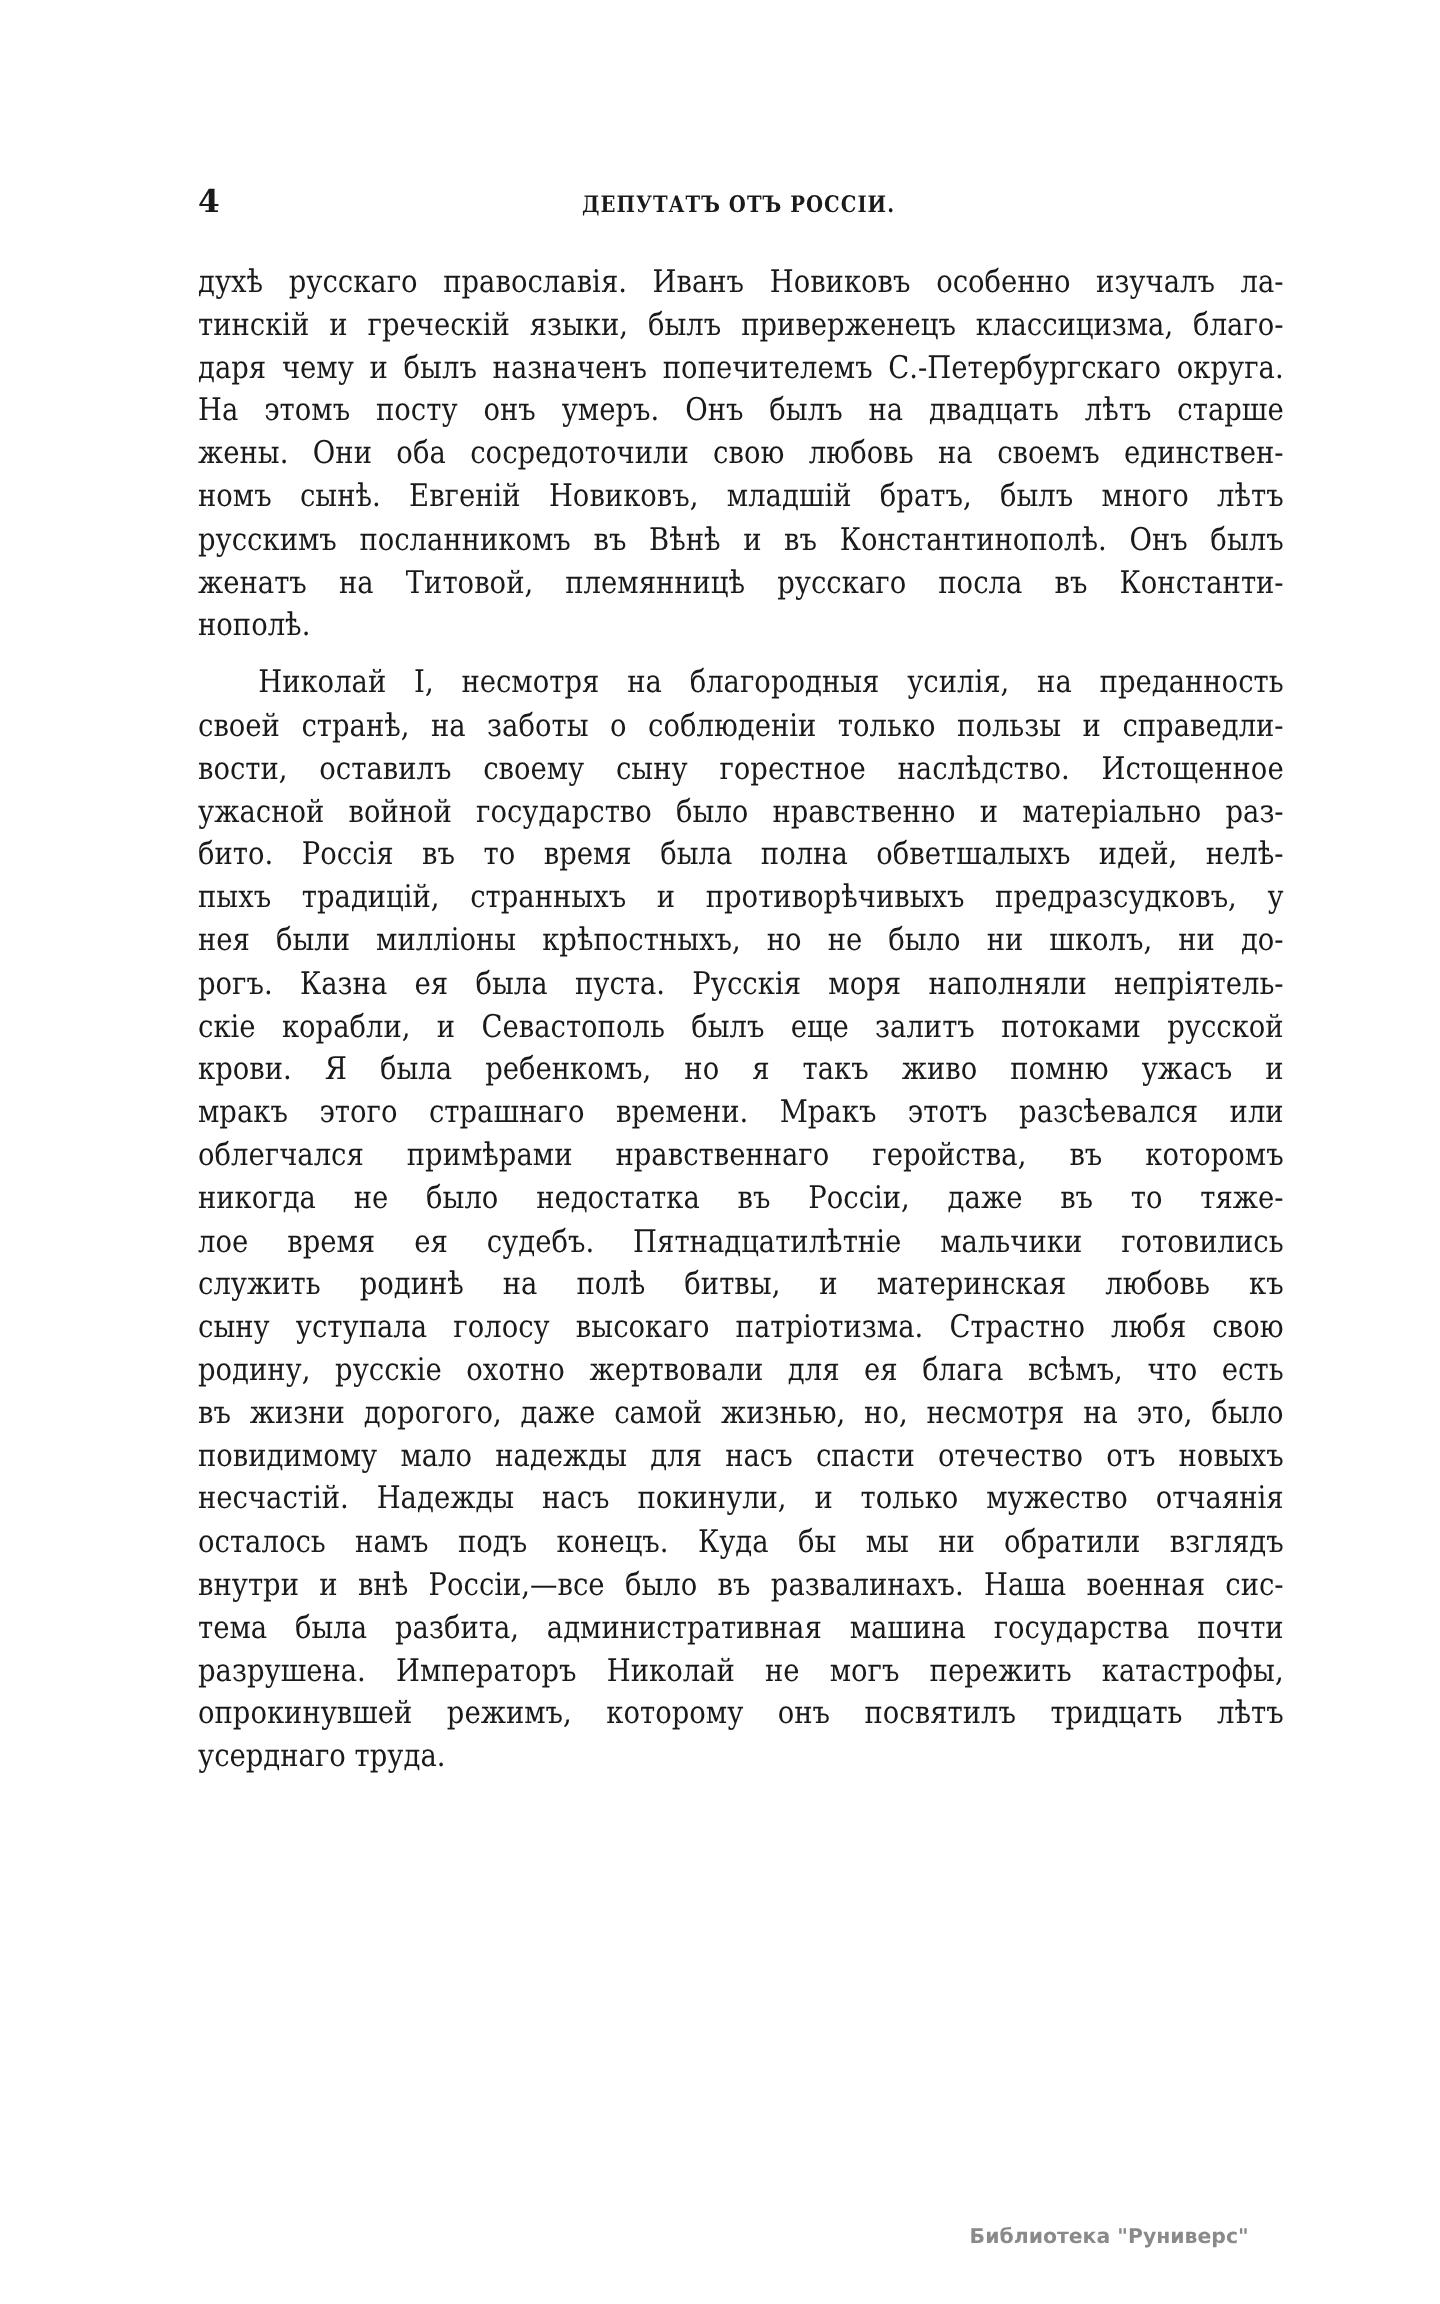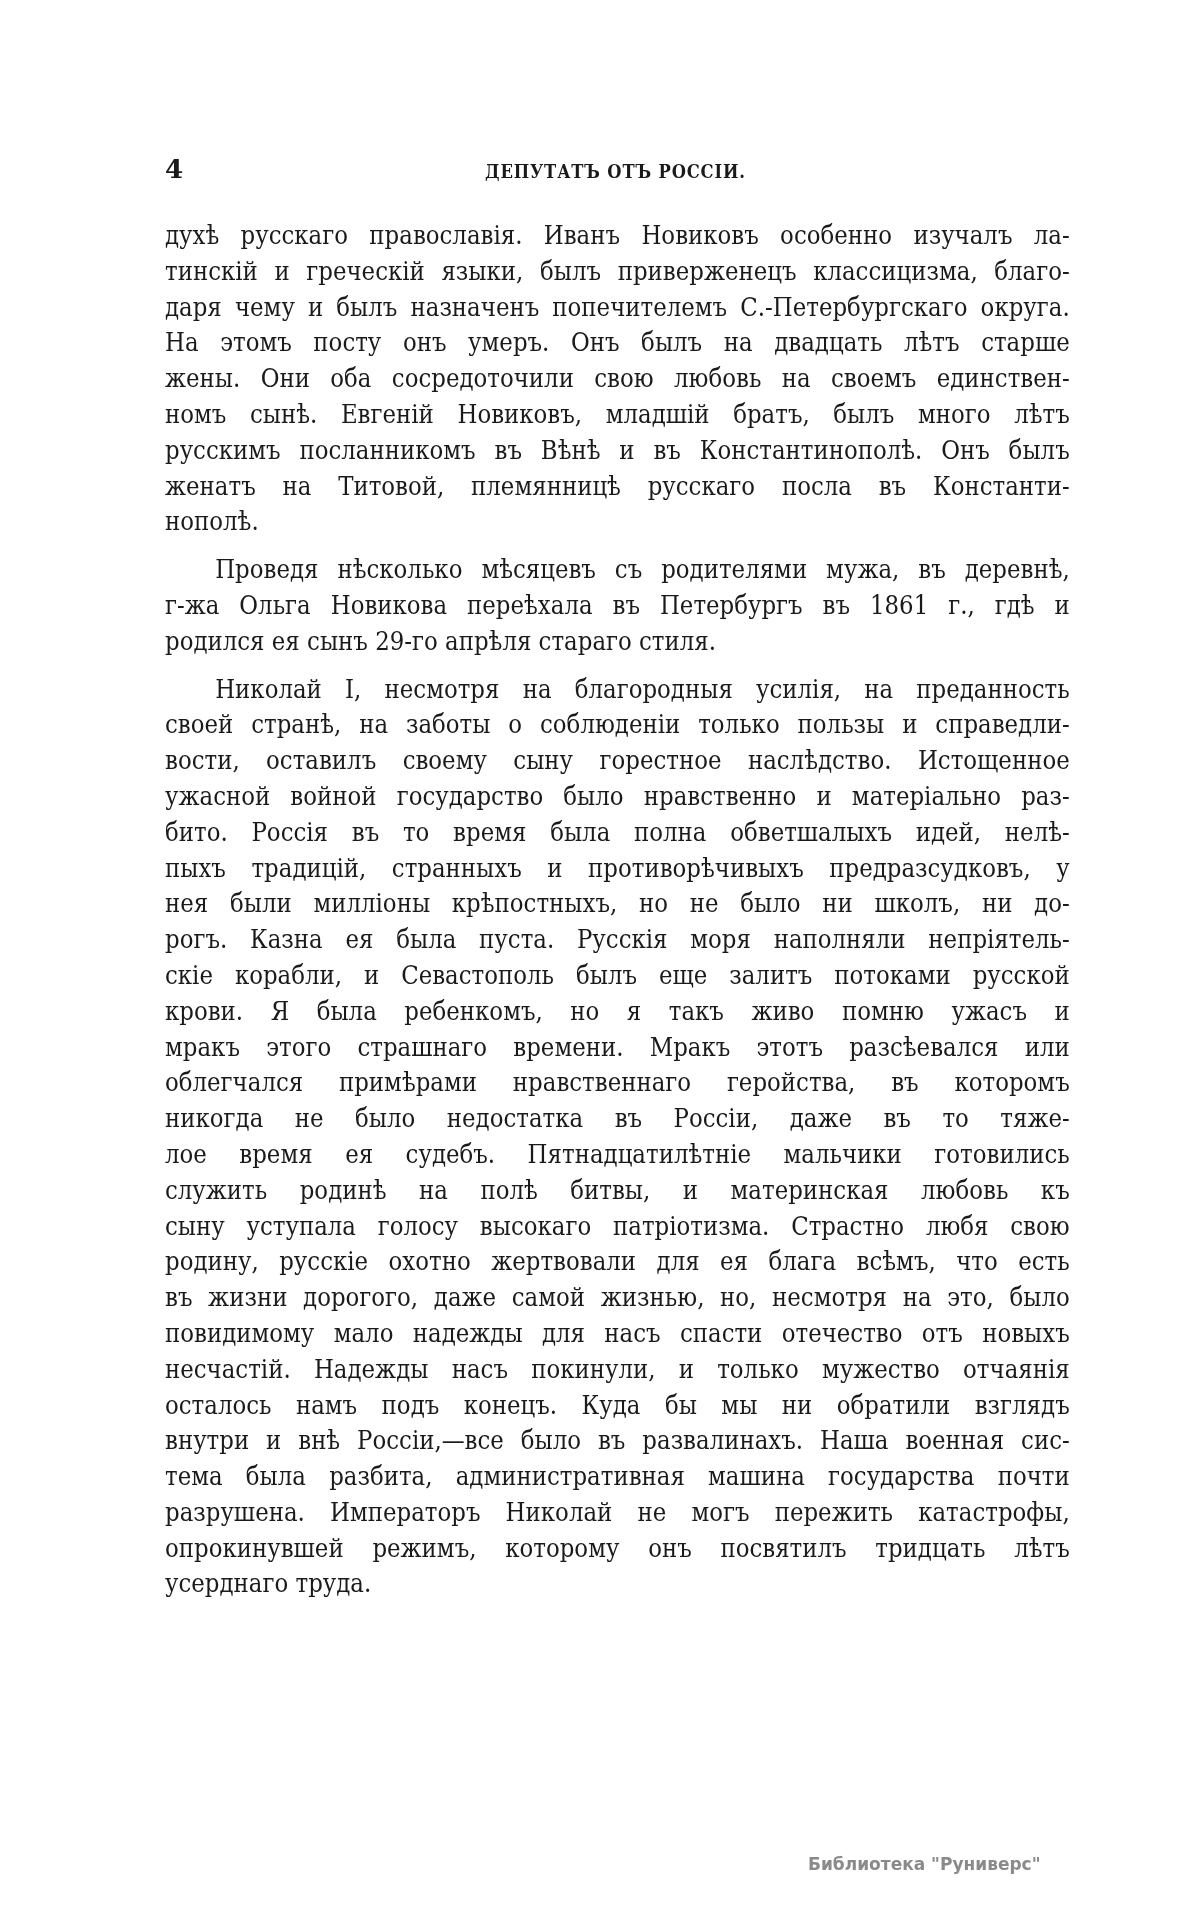--- a/index.html
+++ b/index.html
@@ -42,25 +42,20 @@
       <span class="line">тинскій и греческій языки, былъ приверженецъ классицизма, благо-</span>
       <span class="line">даря чему и былъ назначенъ попечителемъ С.-Петербургскаго округа.</span>
       <span class="line">На этомъ посту онъ умеръ. Онъ былъ на двадцать лѣтъ старше</span>
       <span class="line">жены. Они оба сосредоточили свою любовь на своемъ единствен-</span>
       <span class="line">номъ сынѣ. Евгеній Новиковъ, младшій братъ, былъ много лѣтъ</span>
       <span class="line">русскимъ посланникомъ въ Вѣнѣ и въ Константинополѣ. Онъ былъ</span>
       <span class="line">женатъ на Титовой, племянницѣ русскаго посла въ Константи-</span>
       <span class="line last">нополѣ.</span>
     </div>
     <div class="paragraph">
-      <span class="line indent">Проведя нѣсколько мѣсяцевъ съ родителями мужа, въ деревнѣ,</span>
-      <span class="line">г-жа Ольга Новикова переѣхала въ Петербургъ въ 1861 г., гдѣ и</span>
-      <span class="line last">родился ея сынъ 29-го апрѣля стараго стиля.</span>
-    </div>
-    <div class="paragraph">
       <span class="line indent">Николай I, несмотря на благородныя усилія, на преданность</span>
       <span class="line">своей странѣ, на заботы о соблюденіи только пользы и справедли-</span>
       <span class="line">вости, оставилъ своему сыну горестное наслѣдство. Истощенное</span>
       <span class="line">ужасной войной государство было нравственно и матеріально раз-</span>
       <span class="line">бито. Россія въ то время была полна обветшалыхъ идей, нелѣ-</span>
       <span class="line">пыхъ традицій, странныхъ и противорѣчивыхъ предразсудковъ, у</span>
       <span class="line">нея были милліоны крѣпостныхъ, но не было ни школъ, ни до-</span>
       <span class="line">рогъ. Казна ея была пуста. Русскія моря наполняли непріятель-</span>
       <span class="line">скіе корабли, и Севастополь былъ еще залитъ потоками русской</span>
       <span class="line">крови. Я была ребенкомъ, но я такъ живо помню ужасъ и</span>

